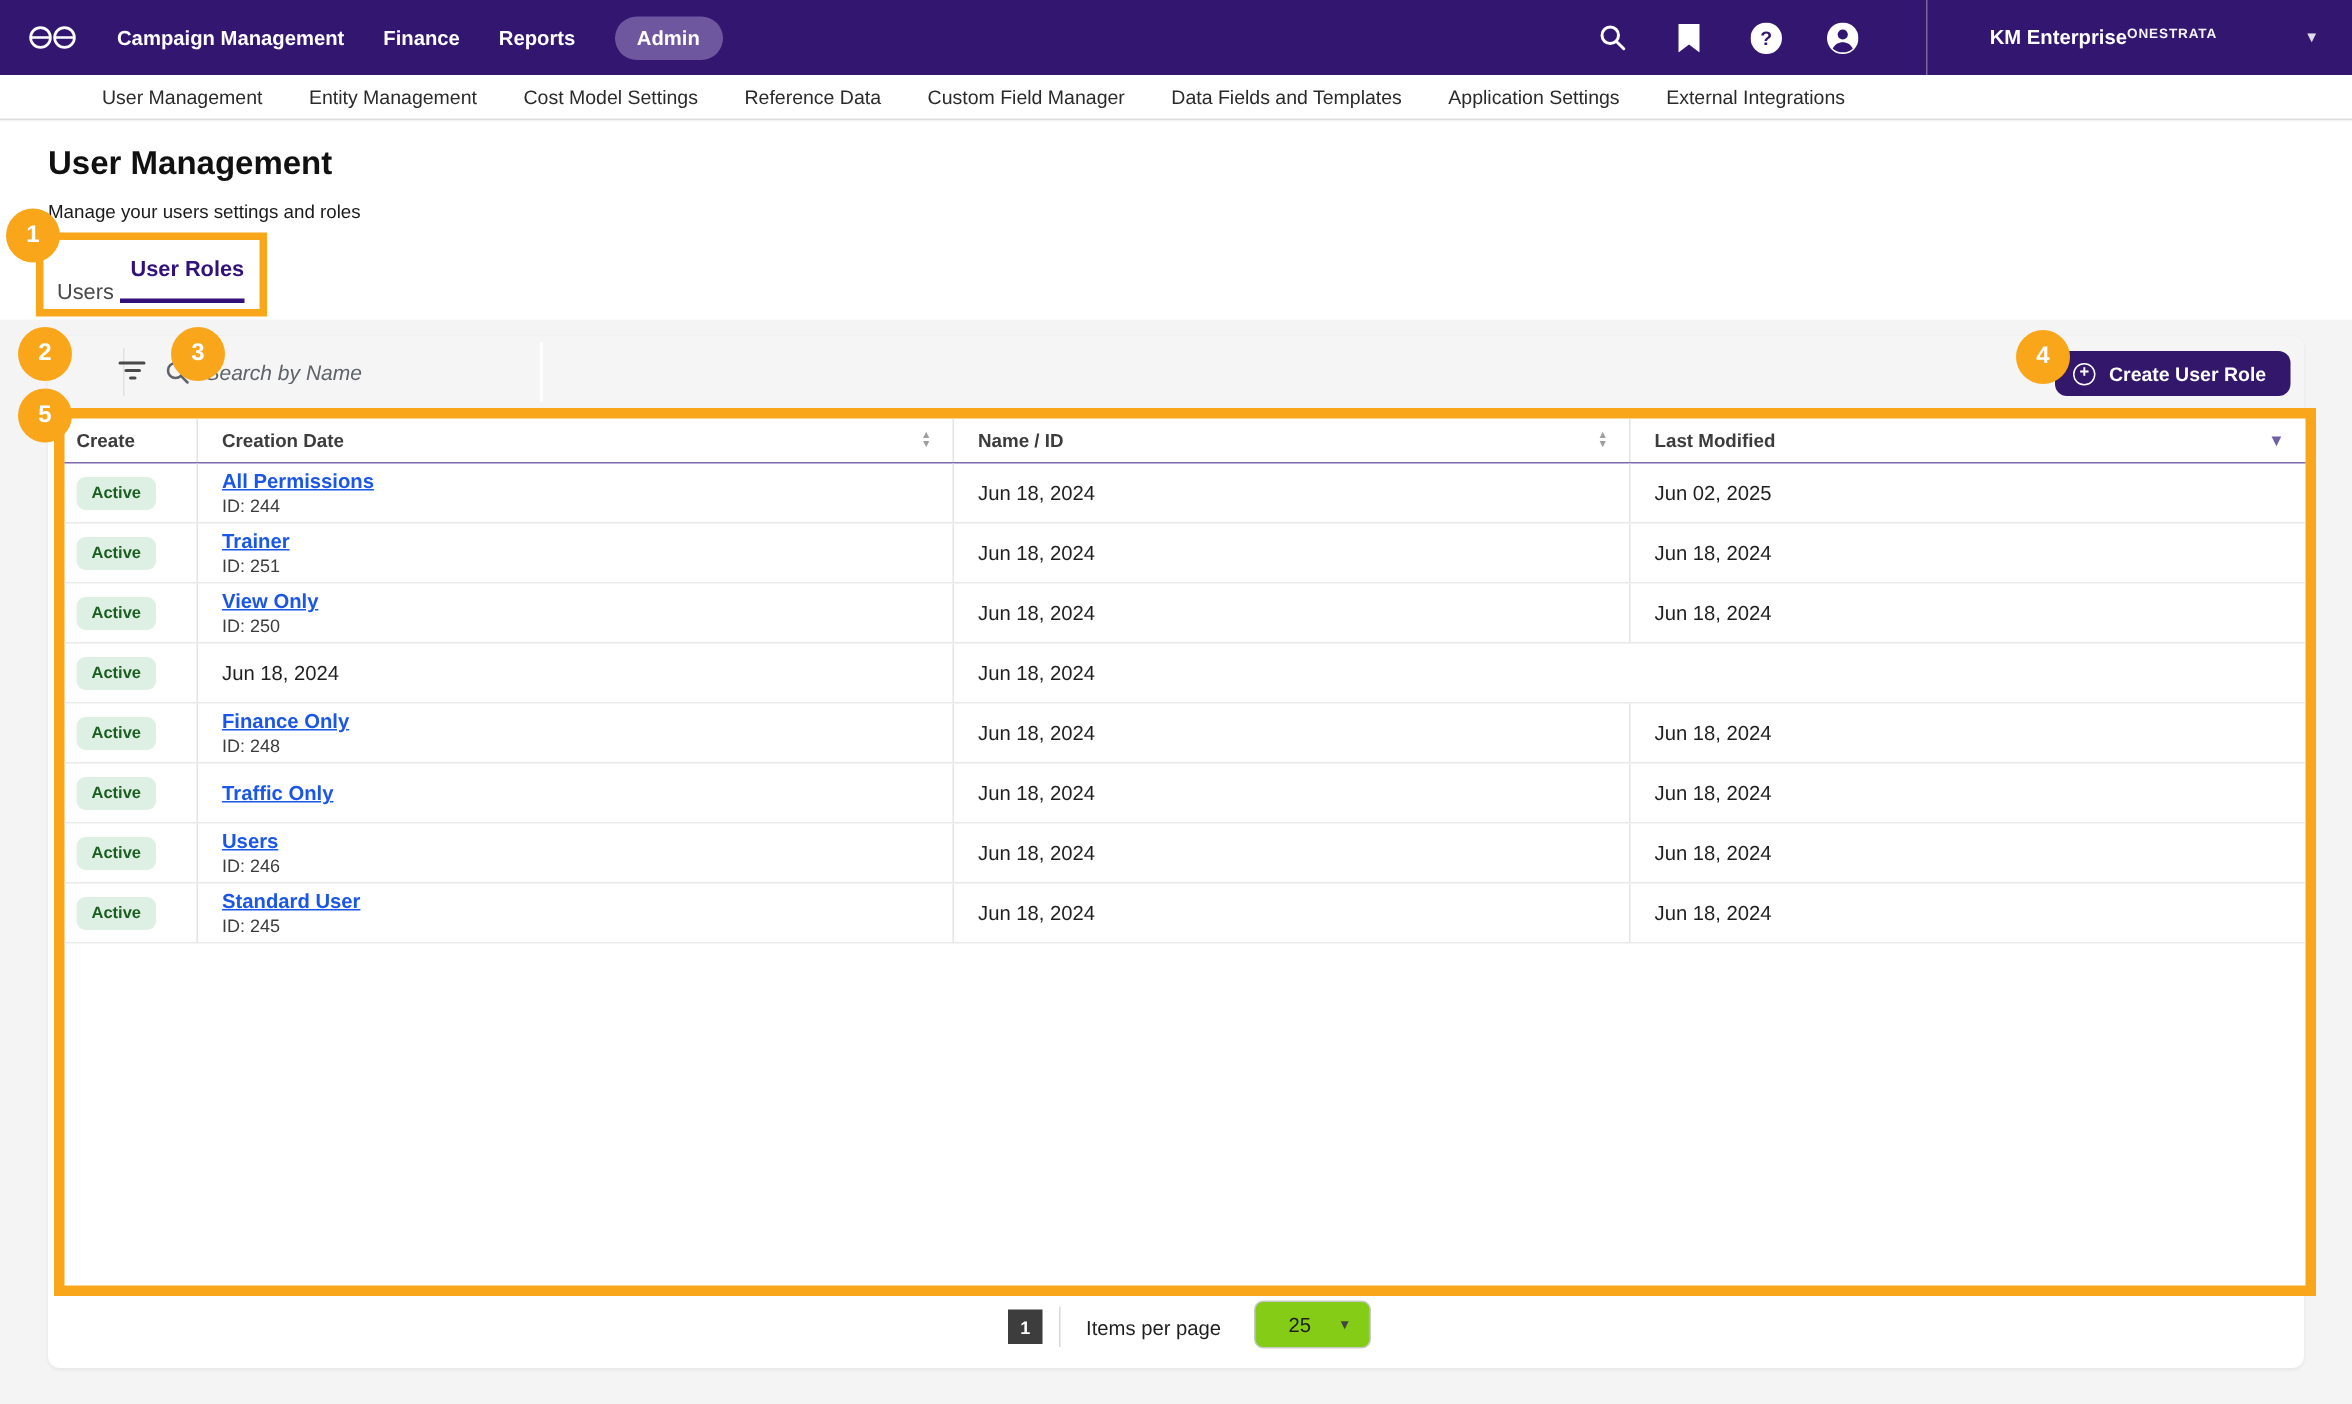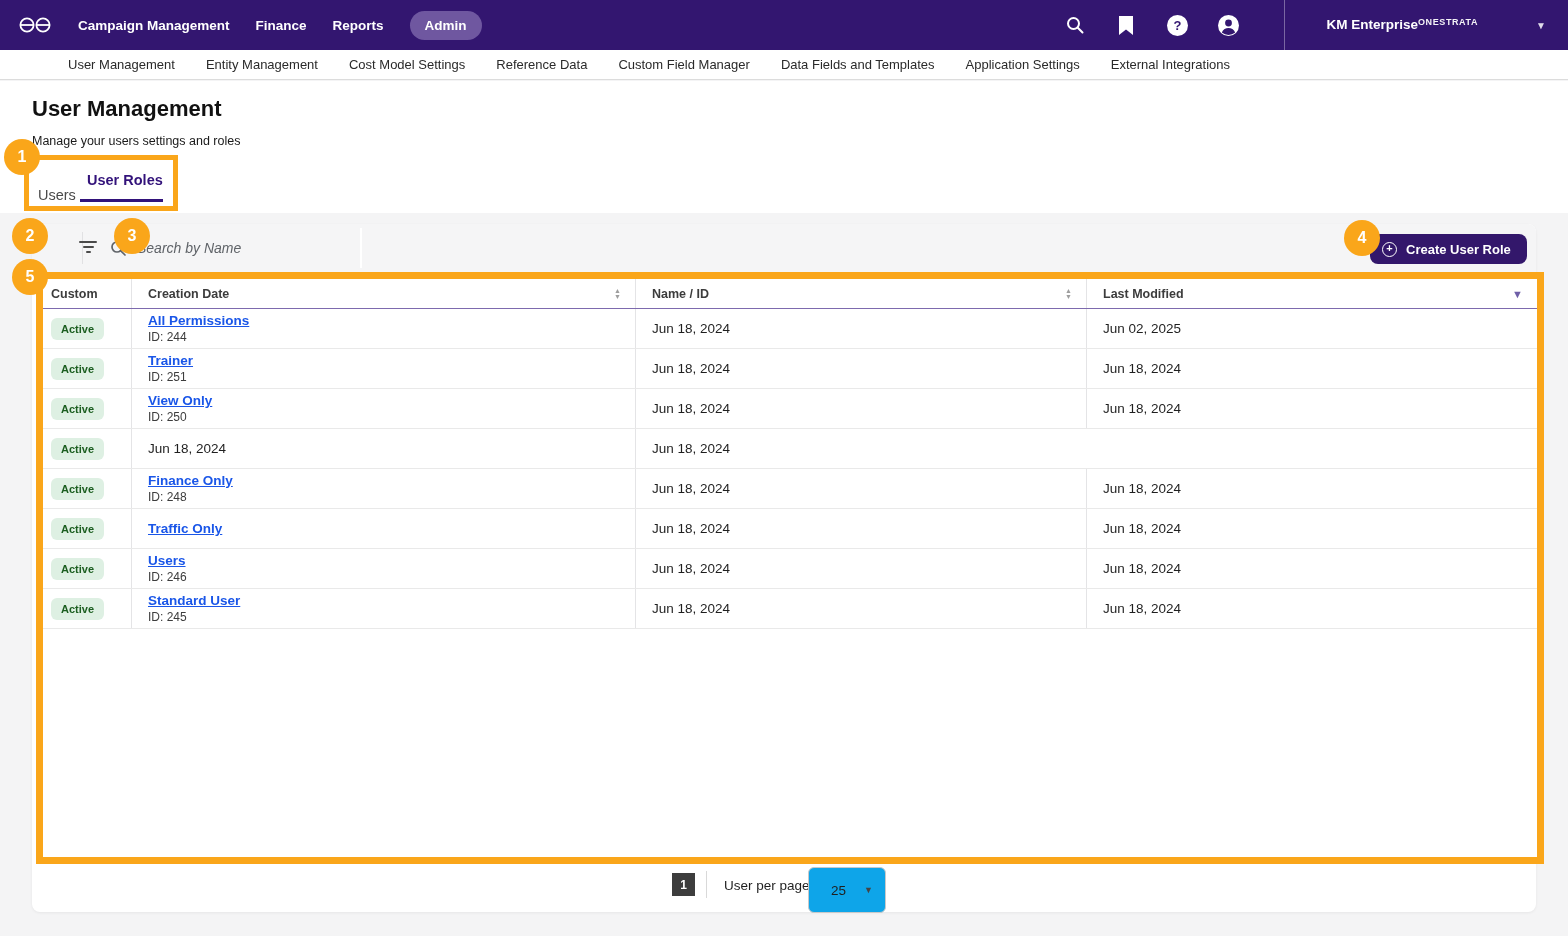--- a/index.html
+++ b/index.html
@@ -108,22 +108,22 @@
 
   
   .pager-page {
     position:absolute; left:640px; top:649px; width:23px; height:23px;
     background:#3d3d3d; color:#fff; font-size:12px; font-weight:bold;
     display:flex; align-items:center; justify-content:center; cursor:pointer;
   }
   .pager-div { position:absolute; left:674px; top:647px; width:1px; height:27px; background:#d9d9d9; }
   .pager-label { position:absolute; left:692px; top:654px; font-size:13.5px; color:#1f1f1f; }
   .pager-select {
-    position:absolute; left:776px; top:643px; width:78px; height:46px;
-    border:1px solid #c9c9c9; border-radius:6px; background:#0ea5e9;
+    position:absolute; left:804px; top:643px; width:78px; height:32px;
+    border:1px solid #c9c9c9; border-radius:6px; background:#84cc16;
     display:flex; align-items:center; cursor:pointer;
   }
   .pager-select .val { font-size:13.5px; margin-left:22px; }
   .pager-select .caret { margin-left:auto; margin-right:12px; font-size:9px; color:#444; }
 
   
   .ann-box1 { position:absolute; left:24px; top:155px; width:154px; height:56px; border:5px solid #FAA61A; z-index:40; pointer-events:none; }
   .ann-circle {
     position:absolute; width:36px; height:36px; border-radius:50%;
     background:#FAA61A; color:#fff; font-size:16px; font-weight:bold;
@@ -231,21 +231,21 @@
       <div class="tool-div2"></div>
       <button class="create-btn">
         <span class="plus-circle">+</span>
         <span>Create User Role</span>
       </button>
     </div>
 
     <div class="table-box">
       <div class="tgrid thead">
         <div class="cell first">
-          <span>Custom</span>
+          <span>Create</span>
         </div>
         <div class="cell bl">
           <span>Creation Date</span>
           <span class="sort-stack">
               <span>▲</span>
               <span>▼</span>
             </span>
         </div>
         <div class="cell bl">
           <span>Name / ID</span>
@@ -340,21 +340,21 @@
             <a href="#" class="rolelink">Standard User</a>
             <div class="roleid">ID: 245</div>
           </div>
         <div class="cell bl c-date">Jun 18, 2024</div>
         <div class="cell bl c-date">Jun 18, 2024</div>
       </div>
     </div>
 
     <div class="pager-page">1</div>
     <div class="pager-div"></div>
-    <div class="pager-label">User per page</div>
+    <div class="pager-label">Items per page</div>
     <div class="pager-select">
       <span class="val">25</span>
       <span class="caret">▼</span>
     </div>
   </div>
 
   <div class="ann-box1"></div>
   <div class="ann-circle ac1">1</div>
   <div class="ann-circle ac2">2</div>
   <div class="ann-circle ac3">3</div>

